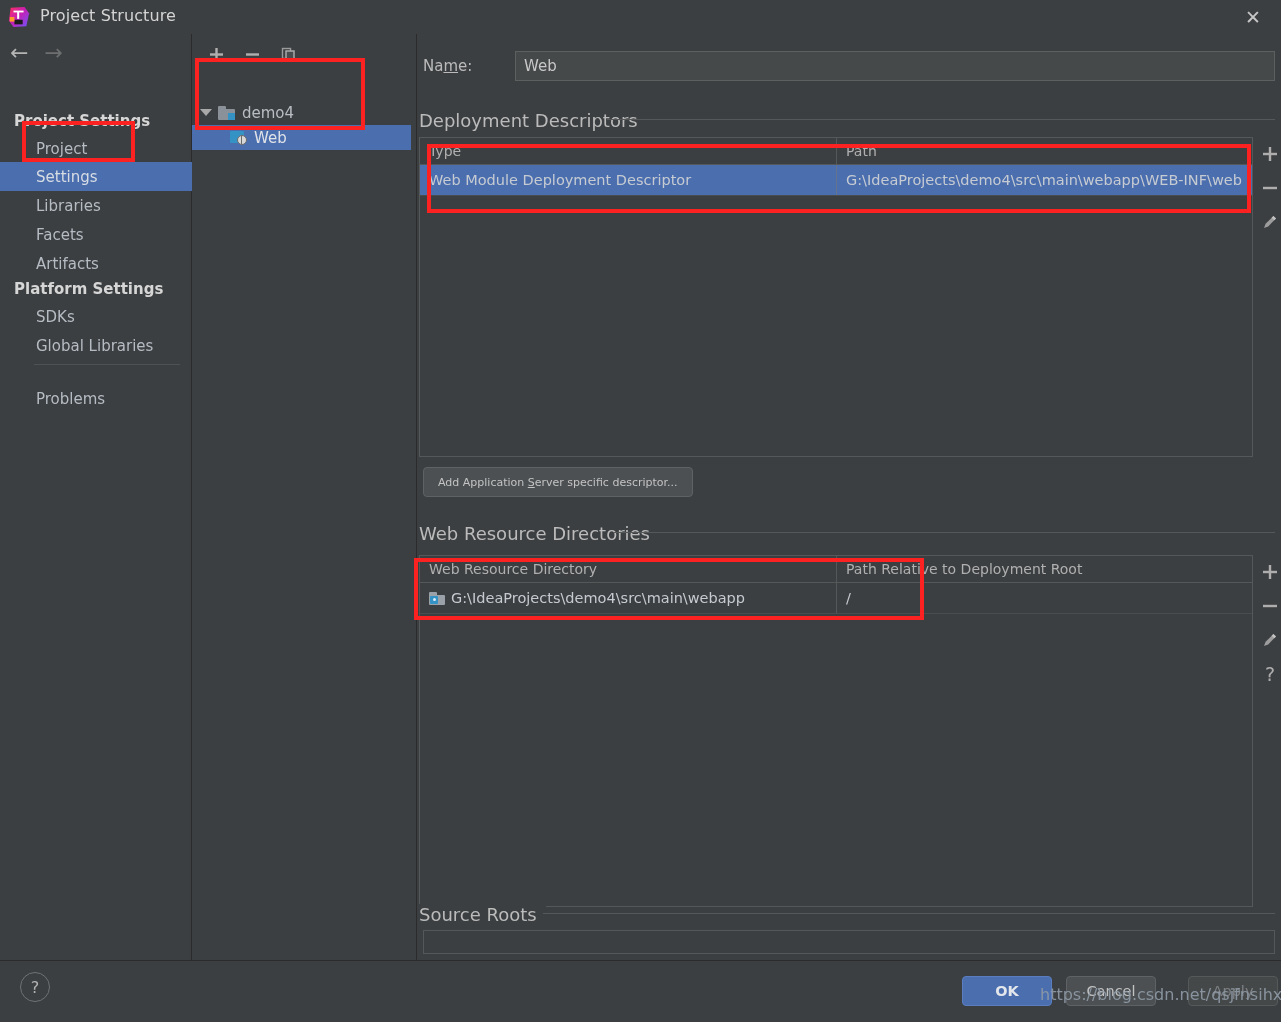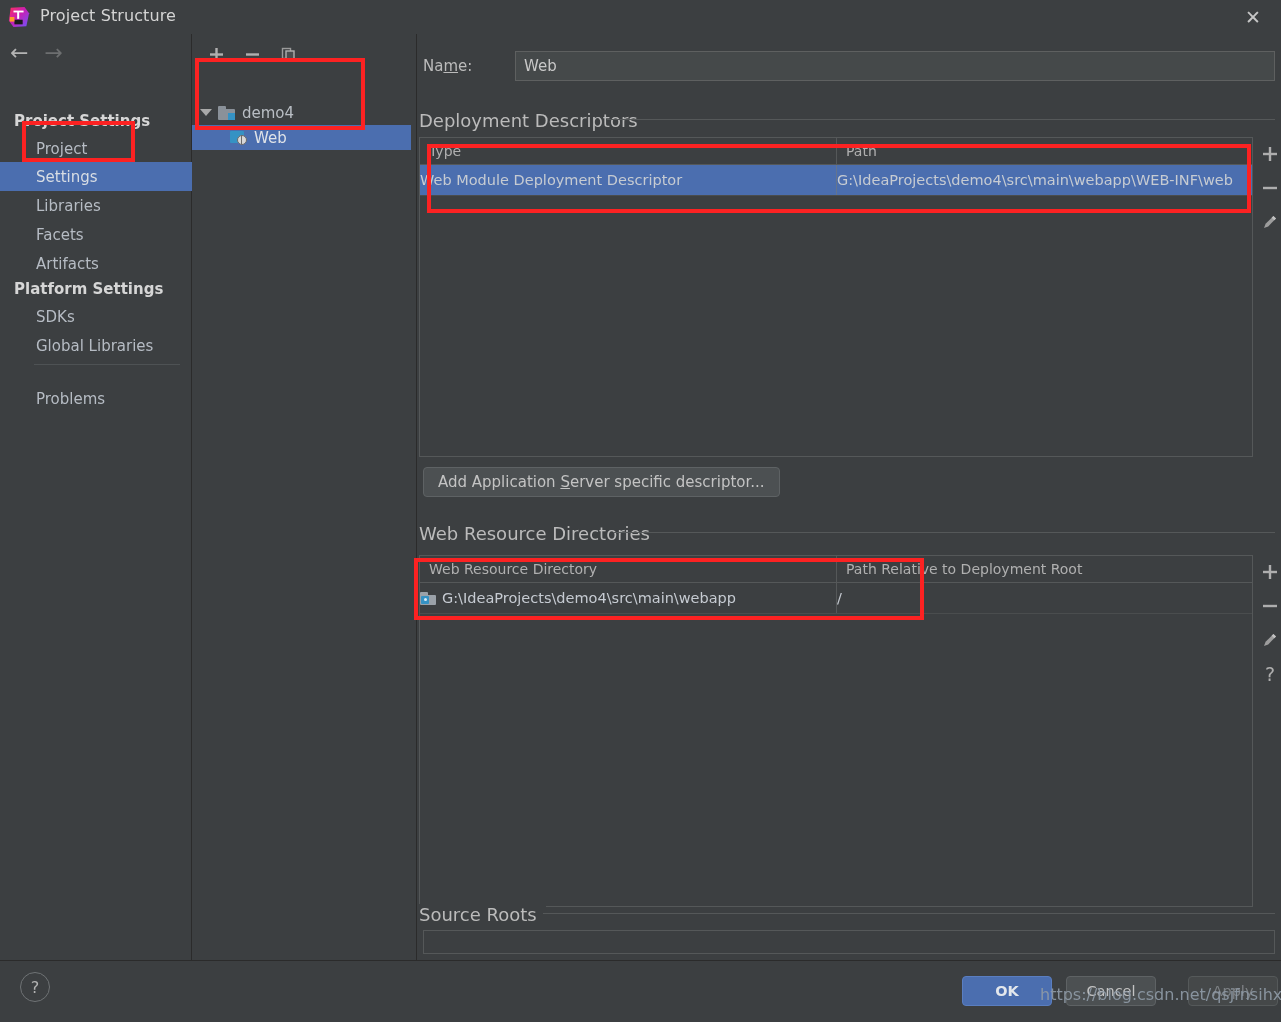--- a/index.html
+++ b/index.html
@@ -181,21 +181,21 @@
     padding-left: 9px; white-space: nowrap; overflow: hidden;
   }
   .th + .th { border-left: 1px solid #555859; }
   .tbl-row {
     display: flex; height: 30px;
   }
   .tbl-row.selected { background: #4b6eaf; }
   .td {
     font-size: 14.5px; color: #c6cbd2;
     display: flex; align-items: center;
-    white-space: nowrap; overflow: hidden;
+    padding-left: 9px; white-space: nowrap; overflow: hidden;
   }
   .td + .td { border-left: 1px solid #64748e; }
   .tbl-row:not(.selected) .td + .td { border-left: 1px solid #555859; }
   .row-sep {
     height: 1px; background: #4a4d4e;
   }
   .dir-icon {
     position: relative; width: 16px; height: 13px; margin-right: 6px;
     flex: 0 0 auto;
   }
@@ -222,21 +222,21 @@
   }
   .side-tool {
     width: 28px; height: 34px;
     display: flex; align-items: center; justify-content: center;
     color: #aeaeae; cursor: pointer;
   }
 
   .btn {
     background: #4c5052; border: 1px solid #5e6264;
     border-radius: 4px; color: #c3c3c3;
-    font-size: 15px; cursor: pointer;
+    font-size: 11px; cursor: pointer;
     font-family: "DejaVu Sans", "Liberation Sans", sans-serif;
   }
   .btn u { text-decoration: underline; }
   .add-desc-btn {
     position: absolute; left: 6px; top: 433px;
     height: 30px; padding: 0 14px;
   }
 
   .src-input {
     position: absolute; left: 6px; top: 896px; width: 852px; height: 24px;

